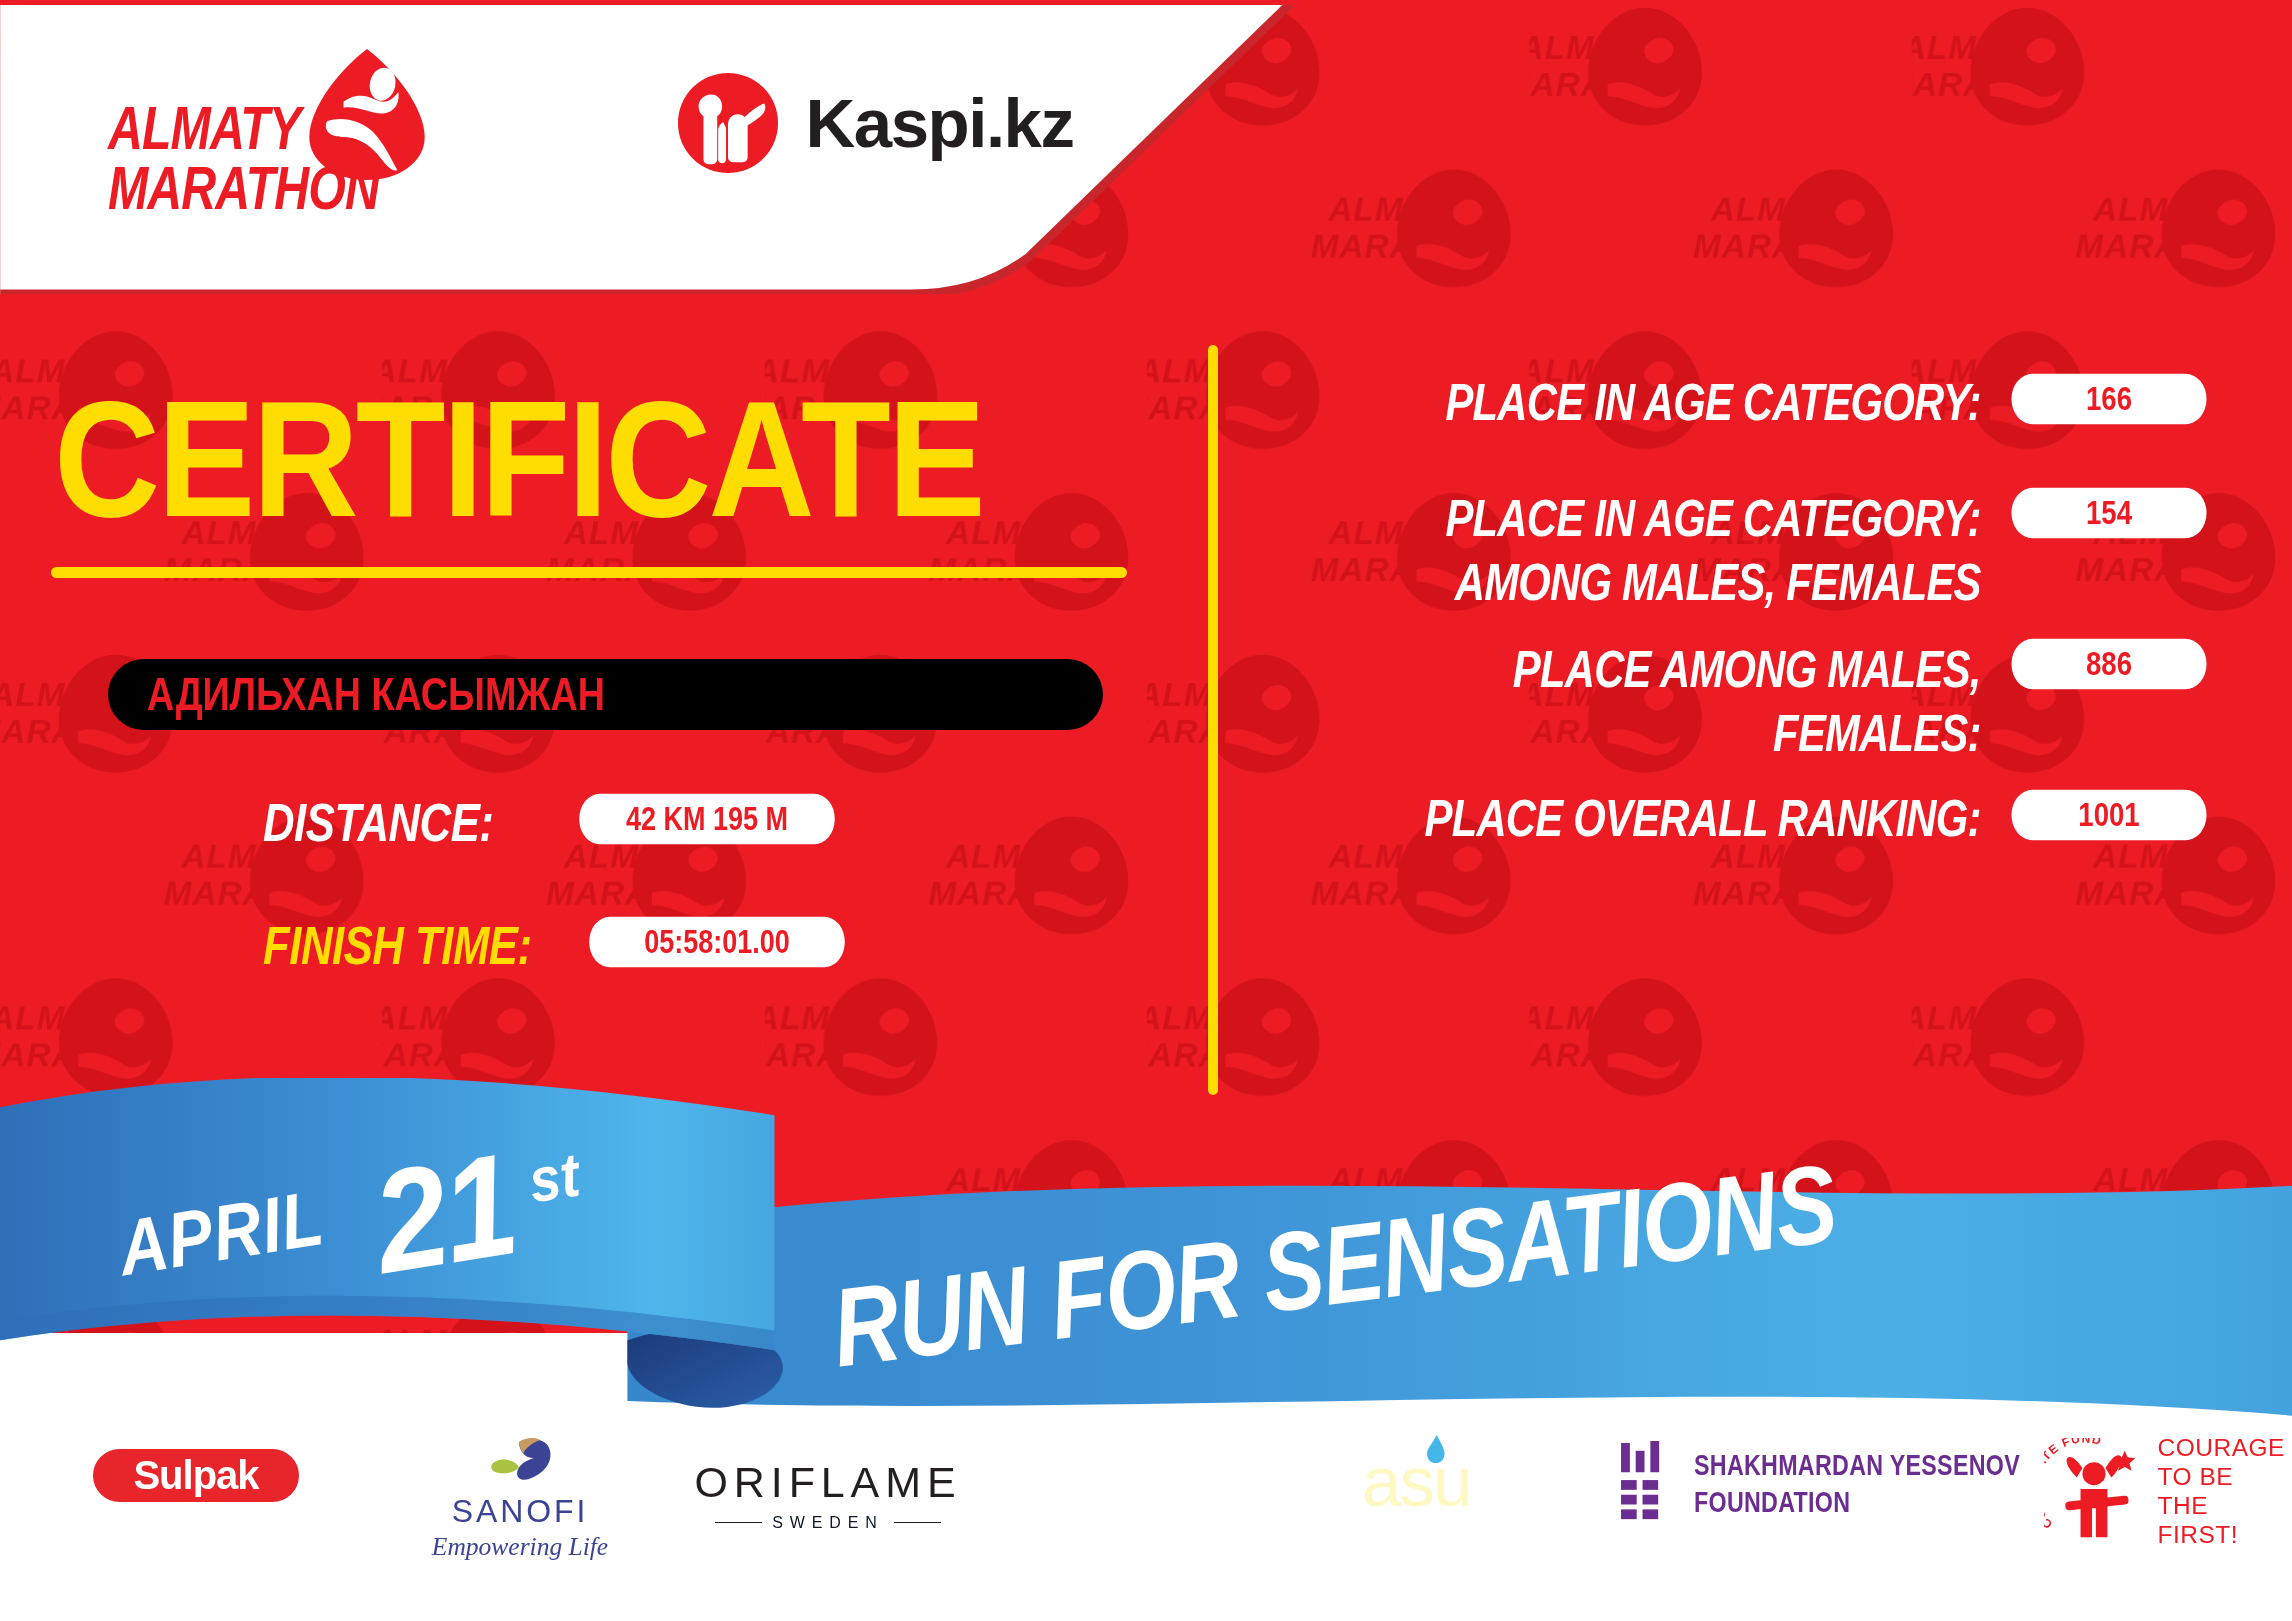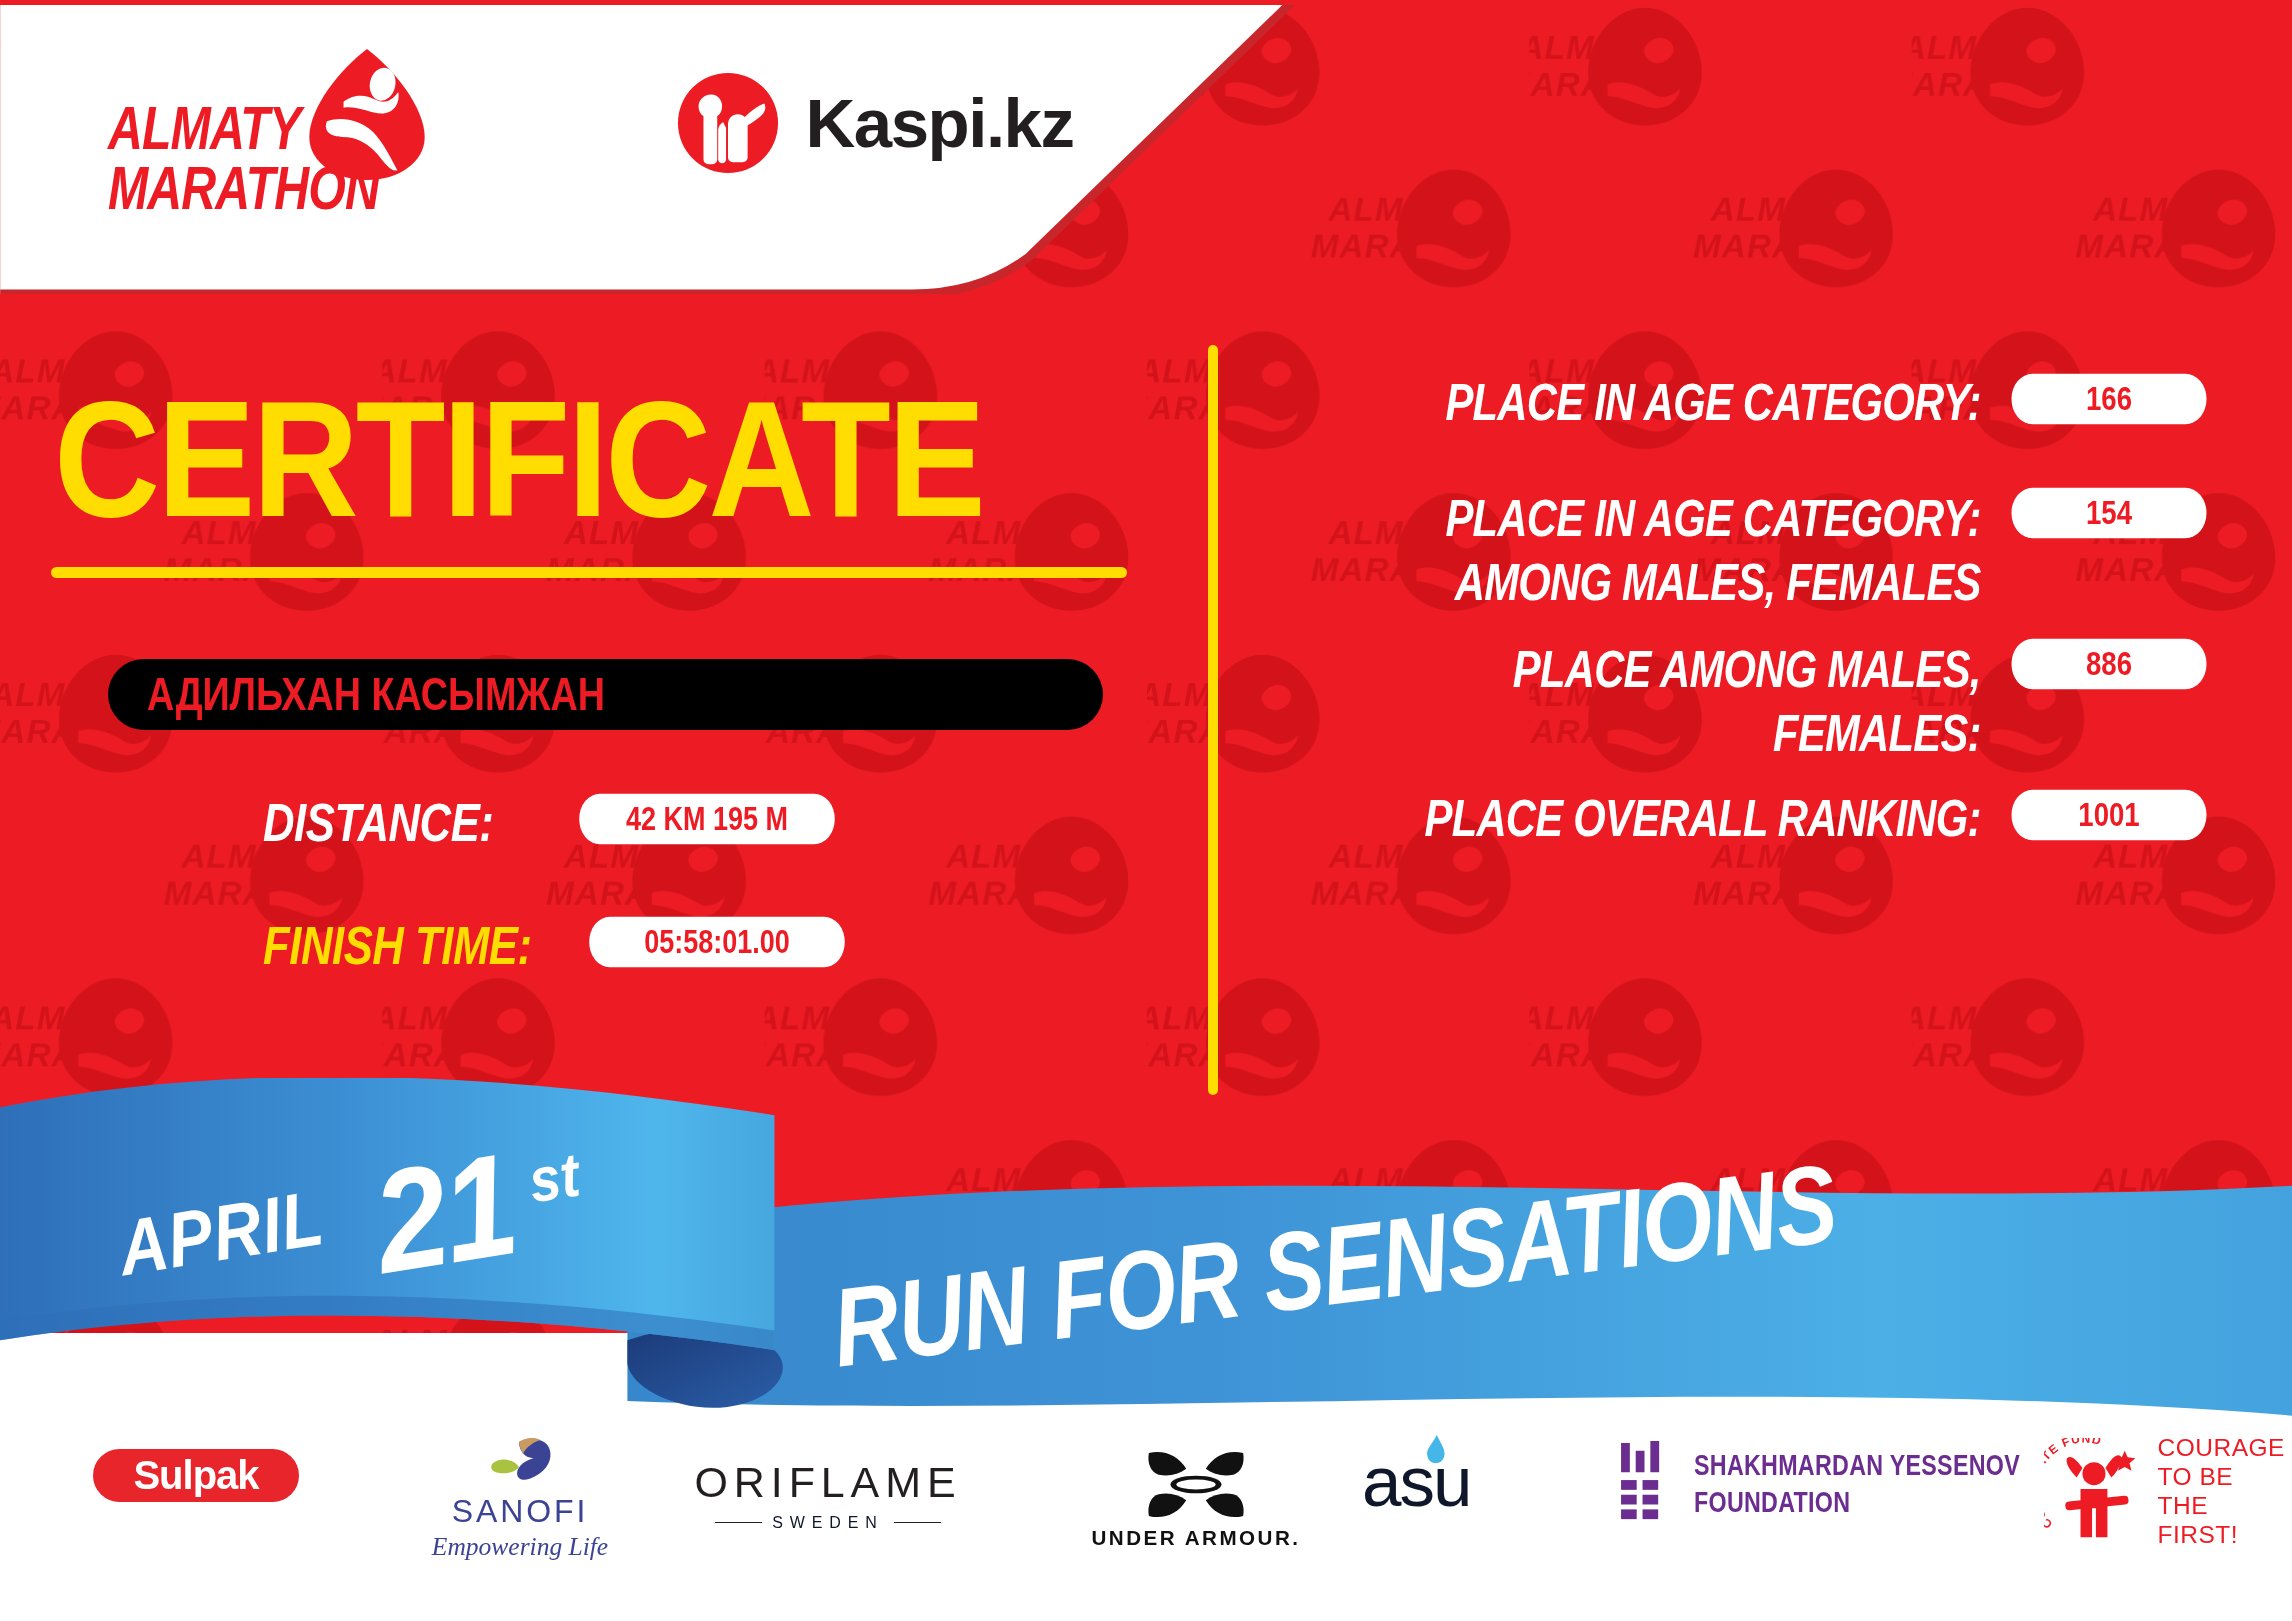--- a/index.html
+++ b/index.html
@@ -259,21 +259,21 @@
   
   .ua{position:absolute;left:1088px;top:1449px;z-index:20;width:216px;text-align:center;}
   .ua-word{
     font-family:"Liberation Sans",sans-serif;
     font-weight:bold;font-size:20.6px;color:#111;letter-spacing:2.5px;margin-top:5.9px;
   }
   
   .asu{position:absolute;left:1362px;top:1441px;z-index:20;}
   .asu-word{
     font-family:"Liberation Sans",sans-serif;
-    font-size:71px;color:#0f172a;font-weight:normal;letter-spacing:-2px;
+    font-size:71px;color:#fef9c3;font-weight:normal;letter-spacing:-2px;
     position:relative;
   }
   
   .yess{position:absolute;left:1617px;top:1441px;z-index:20;display:flex;align-items:center;gap:21.6px;}
   .yess-text{
     font-family:"Liberation Sans",sans-serif;
     font-weight:bold;font-size:24.5px;color:#6B2D90;line-height:31px;
     letter-spacing:0.3px;
     transform:scaleY(1.2) scaleX(.95);transform-origin:left center;
   }
@@ -453,31 +453,20 @@
 
   <div class="oriflame">
     <div class="ori-name">ORIFLAME</div>
     <div class="ori-sub">
       <span class="ln"></span>
       <span class="tx">SWEDEN</span>
       <span class="ln"></span>
     </div>
   </div>
 
-  <div class="ua">
-    <svg width="106" height="71" viewBox="0 0 108 72" style="display:block;margin:0 auto;">
-      <path d="M6 4 C20 0 36 6 44 20 C36 26 26 28 16 26 C8 24 4 14 6 4 Z" fill="#111"></path>
-      <path d="M102 4 C88 0 72 6 64 20 C72 26 82 28 92 26 C100 24 104 14 102 4 Z" fill="#111"></path>
-      <path d="M6 68 C20 72 36 66 44 52 C36 46 26 44 16 46 C8 48 4 58 6 68 Z" fill="#111"></path>
-      <path d="M102 68 C88 72 72 66 64 52 C72 46 82 44 92 46 C100 48 104 58 102 68 Z" fill="#111"></path>
-      <ellipse cx="54" cy="36" rx="26" ry="9" fill="#111"></ellipse>
-      <ellipse cx="54" cy="36" rx="20" ry="5" fill="#fff"></ellipse>
-    </svg>
-    <div class="ua-word">UNDER ARMOUR.</div>
-  </div>
 
   <div class="asu">
     <div class="asu-word">
       <span>asu</span>
       <svg width="21.6" height="33" viewBox="0 0 22 34" style="position:absolute;left:63px;top:-7.8px;">
         <path d="M12 2 C16 10 20 16 20 21 C20 27 16 31 11 31 C6 31 2 27 2 21 C2 16 8 10 12 2 Z" fill="#45B6E8"></path>
       </svg>
     </div>
   </div>
 

